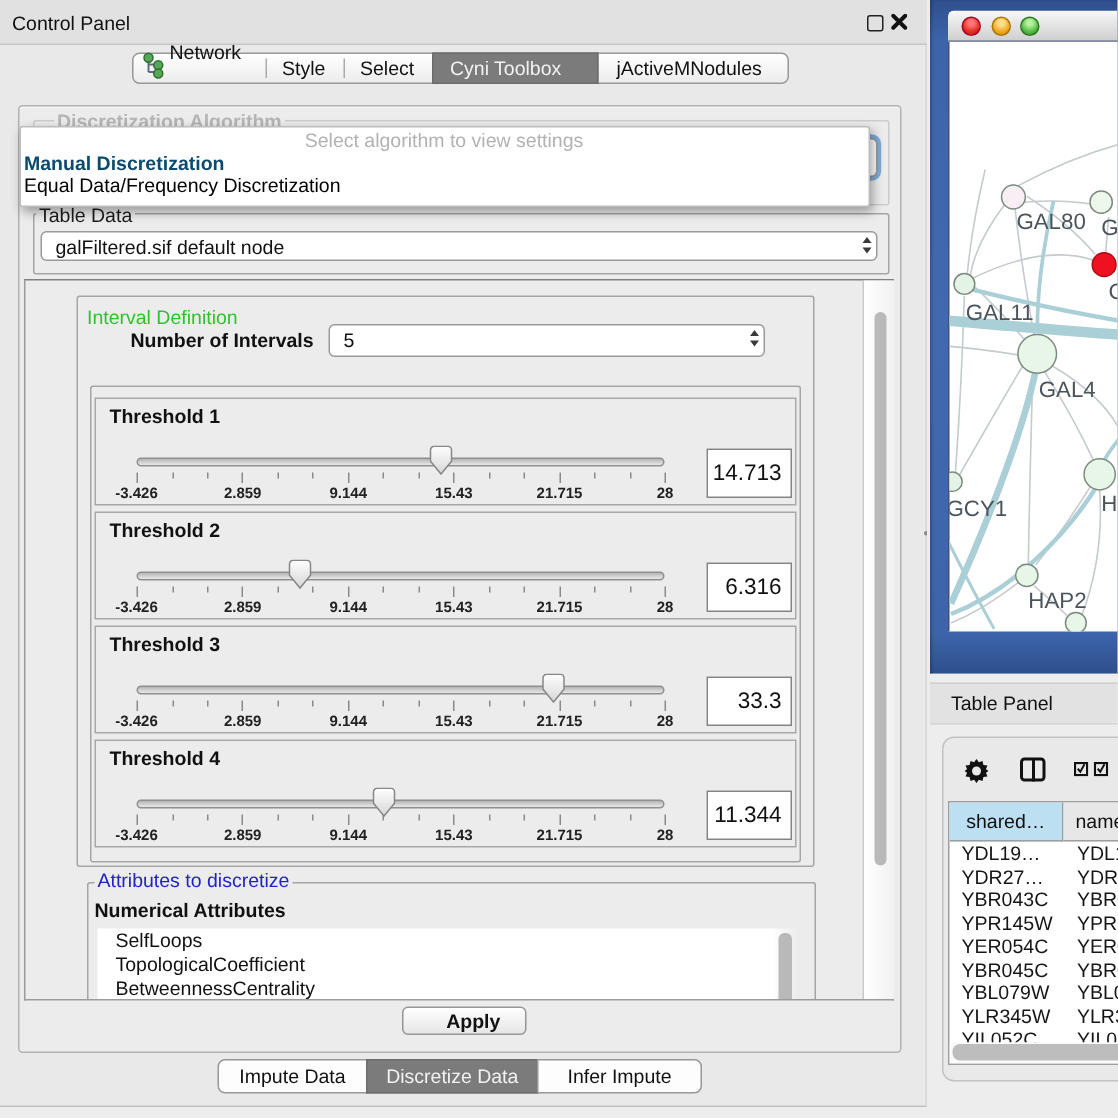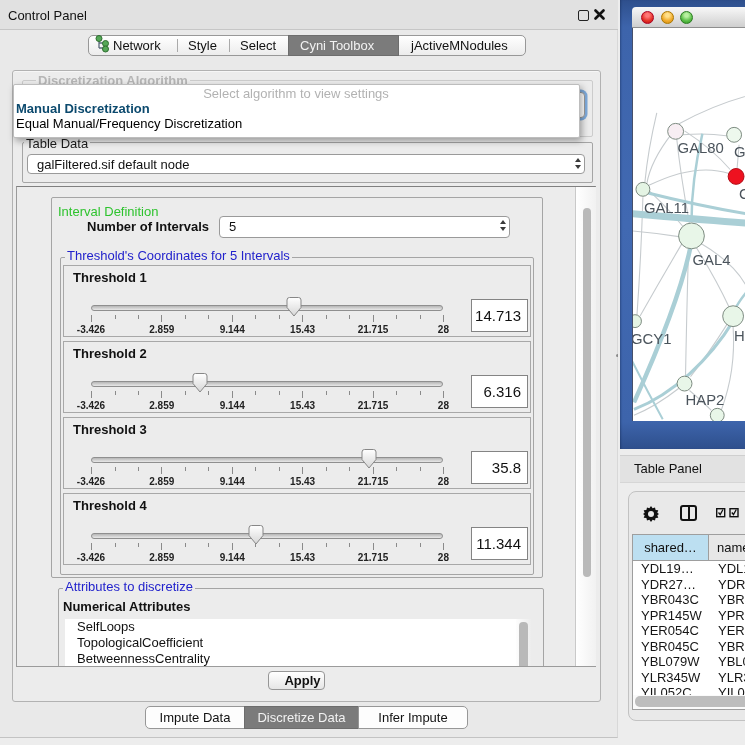--- a/index.html
+++ b/index.html
@@ -42,21 +42,21 @@
 <div class="abs" style="left:88px;top:35px;width:438px;height:21px;background:linear-gradient(#ffffff,#ececec);border:1px solid #989898;border-radius:5px;box-sizing:border-box;"></div>
 <div class="abs" style="left:288px;top:35px;width:111px;height:21px;background:#7b7b7b;border:1px solid #6d6d6d;box-sizing:border-box;"></div>
 <div class="abs" style="left:177px;top:39px;width:1px;height:13px;background:#aaa;"></div>
 <div class="abs" style="left:229px;top:39px;width:1px;height:13px;background:#aaa;"></div>
 <svg class="abs" style="left:95px;top:34px;" width="16" height="22" viewBox="0 0 16 22">
 <path d="M4 5 V14 M4 9 L10 9 M4 14 L10 14" stroke="#5a6a7a" stroke-width="1.3" fill="none"></path>
 <circle cx="4" cy="4.5" r="3" fill="#55a857" stroke="#2e6e30"></circle>
 <circle cx="10.5" cy="9.5" r="3" fill="#55a857" stroke="#2e6e30"></circle>
 <circle cx="10.5" cy="15" r="3" fill="#55a857" stroke="#2e6e30"></circle>
 </svg>
-<div class="abs" style="left:113px;top:38px;font-size:13px;color:#111;">Network</div>
+<div class="abs" style="left:113px;top:27px;font-size:13px;color:#111;">Network</div>
 <div class="abs" style="left:188px;top:38px;font-size:13px;color:#111;">Style</div>
 <div class="abs" style="left:240px;top:38px;font-size:13px;color:#111;">Select</div>
 <div class="abs" style="left:300px;top:38px;font-size:13px;color:#f2f2f2;">Cyni Toolbox</div>
 <div class="abs" style="left:411px;top:38px;font-size:13px;color:#111;">jActiveMNodules</div>
 
 <div class="gborder" style="left:22px;top:80px;width:569px;height:55px;border-color:#cccccc;"></div>
 <div class="grouplbl b" style="left:24px;top:73px;color:#b5b5b5;margin-left:12px;">Discretization Algorithm</div>
 <div class="combo" style="left:27px;top:92px;width:556px;height:24px;box-shadow:0 0 0 2.5px rgba(100,155,215,0.8);"></div>
 
 <div class="gborder" style="left:22px;top:142px;width:569px;height:39px;"></div>
@@ -76,21 +76,20 @@
   <div class="abs b" style="left:70px;top:32px;font-size:13px;color:#111;">Number of Intervals</div>
   <div class="combo" style="left:202px;top:29px;width:289px;height:20px;">
     <span class="txt" style="top:2px;">5</span>
     <span class="arrows" style="left:280px;top:3px;">
           <span class="up"></span>
           <span class="dn"></span>
         </span>
   </div>
 
   <div class="gborder" style="left:43px;top:70px;width:472px;height:316px;"></div>
-  <div class="grouplbl" style="left:48px;top:61px;color:#2222cc;">Threshold's Coordinates for 5 Intervals</div>
 
   <div class="trow" style="left:46px;top:78px;" id="t1">
         <div class="groove"></div>
         <div class="tick" style="left:27.0px;height:7px;"></div>
         <div class="tick" style="left:50.5px;height:4px;"></div>
         <div class="tick" style="left:73.9px;height:4px;"></div>
         <div class="tick" style="left:97.4px;height:7px;"></div>
         <div class="tick" style="left:120.9px;height:4px;"></div>
         <div class="tick" style="left:144.3px;height:4px;"></div>
         <div class="tick" style="left:167.8px;height:7px;"></div>
@@ -184,21 +183,21 @@
         <svg class="thumb" style="left:297.1px;" width="16" height="20" viewBox="0 0 16 20">
           <defs>
             <linearGradient id="tgt3" x1="0" y1="0" x2="0" y2="1">
               <stop offset="0" stop-color="#ffffff"></stop>
               <stop offset="1" stop-color="#d6d6d6"></stop>
             </linearGradient>
           </defs>
           <path d="M3.5 0.5 H12.5 A2.5 2.5 0 0 1 15 3 V10.5 L8 19 L1 10.5 V3 A2.5 2.5 0 0 1 3.5 0.5 Z" fill="url(#tgt3)" stroke="#878787"></path>
         </svg>
         <div class="tl">Threshold 3</div>
-        <div class="vbox">35.8</div>
+        <div class="vbox">33.3</div>
       </div>
   <div class="trow" style="left:46px;top:306px;" id="t4">
         <div class="groove"></div>
         <div class="tick" style="left:27.0px;height:7px;"></div>
         <div class="tick" style="left:50.5px;height:4px;"></div>
         <div class="tick" style="left:73.9px;height:4px;"></div>
         <div class="tick" style="left:97.4px;height:7px;"></div>
         <div class="tick" style="left:120.9px;height:4px;"></div>
         <div class="tick" style="left:144.3px;height:4px;"></div>
         <div class="tick" style="left:167.8px;height:7px;"></div>
@@ -241,23 +240,23 @@
   <div class="abs" style="left:499px;top:432px;width:15px;height:60px;background:linear-gradient(90deg,#fdfdfd,#ededed);"></div>
   <div class="abs" style="left:502px;top:435px;width:9px;height:57px;background:#b9b9b9;border-radius:4px;"></div>
 </div>
 
 <div class="abs" style="left:575px;top:187px;width:20px;height:479px;background:linear-gradient(90deg,#ffffff,#f1f1f1);border-left:1px solid #c9c9c9;"></div>
 <div class="abs" style="left:583px;top:208px;width:8px;height:369px;background:#b9b9b9;border-radius:4px;"></div>
 
 <div class="abs" style="left:13px;top:84px;width:565px;height:52px;background:#fff;border:1px solid #bdbdbd;border-radius:2px;box-shadow:2px 3px 7px rgba(0,0,0,0.35);z-index:50;"></div>
 <div class="abs" style="left:0;top:86px;width:592px;text-align:center;font-size:13px;color:#b2b2b2;z-index:51;">Select algorithm to view settings</div>
 <div class="abs" style="left:16px;top:101px;font-size:13px;font-weight:bold;color:#0c4a6e;z-index:51;">Manual Discretization</div>
-<div class="abs" style="left:16px;top:116px;font-size:13px;color:#000;z-index:51;">Equal Manual/Frequency Discretization</div>
-
-<div class="abs" style="left:268px;top:671px;width:57px;height:19px;background:linear-gradient(#ffffff,#e6e6e6);border:1px solid #969696;border-radius:4px;box-sizing:border-box;text-align:center;font-size:13px;font-weight:bold;color:#111;line-height:17px;padding-left:12px;">Apply</div>
+<div class="abs" style="left:16px;top:116px;font-size:13px;color:#000;z-index:51;">Equal Data/Frequency Discretization</div>
+
+<div class="abs" style="left:268px;top:671px;width:83px;height:19px;background:linear-gradient(#ffffff,#e6e6e6);border:1px solid #969696;border-radius:4px;box-sizing:border-box;text-align:center;font-size:13px;font-weight:bold;color:#111;line-height:17px;padding-left:12px;">Apply</div>
 
 <div class="btab" style="left:145px;width:100px;border-radius:5px 0 0 5px;">Impute Data</div>
 <div class="btab" style="left:244px;width:115px;background:#7b7b7b;border-color:#6d6d6d;color:#f2f2f2;">Discretize Data</div>
 <div class="btab" style="left:358px;width:110px;border-radius:0 5px 5px 0;">Infer Impute</div>
 
 <div class="abs" style="left:616px;top:354px;width:3px;height:3px;background:#8a8a8a;border-radius:50%;"></div>
 
 <div class="abs" style="left:618px;top:0;width:127px;height:745px;background:#ededed;"></div>
 <div id="netframe" class="abs" style="left:620px;top:0;width:125px;height:449px;background:linear-gradient(180deg,#2e4f8c 0%,#3d64ab 6%,#4169b2 50%,#3d64ab 94%,#2e4f8c 100%);box-shadow:inset 2px 0 2px -1px rgba(10,25,60,0.35);"></div>
 <div class="abs" style="left:632px;top:7px;width:113px;height:20px;background:linear-gradient(#f8f8f8,#cfcfcf);border-bottom:1px solid #8e8e8e;border-radius:4px 0 0 0;"></div>

